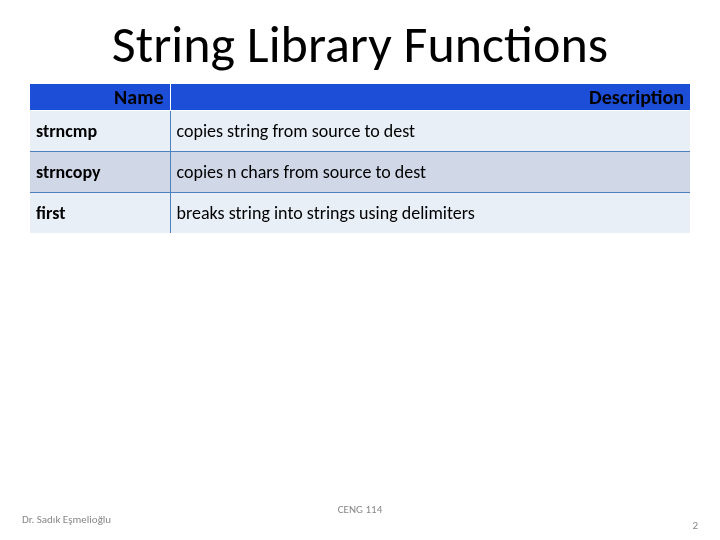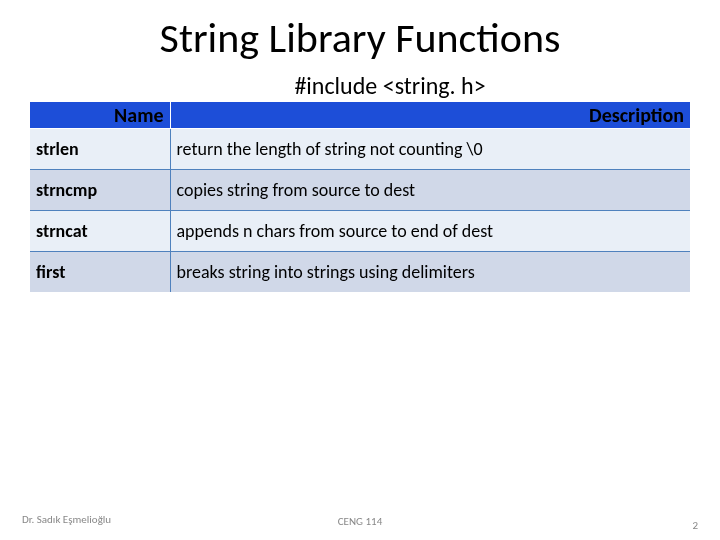--- a/index.html
+++ b/index.html
@@ -7,21 +7,21 @@
     width: 720px; height: 540px;
     background: #fff;
     font-family: Calibri, Arial, sans-serif;
     color: #000;
     position: relative;
     overflow: hidden;
   }
   .slide { padding: 12px 30px 30px 30px; }
   .title {
     text-align: center;
-    font-size: 42px;
+    font-size: 52px;
     font-weight: 400;
     margin-bottom: 8px;
   }
   .include {
     text-align: center;
     font-size: 24px;
     margin-bottom: 2px;
     padding-left: 60px;
   }
   table {
@@ -51,49 +51,44 @@
   }
   tr:nth-child(odd) td { background: #e9eff7; }
   tr:nth-child(even) td { background: #d0d8e8; }
   .footer {
     position: absolute;
     bottom: 8px; left: 0; right: 0;
     font-size: 11px;
     color: #888;
   }
   .footer .author { position: absolute; left: 22px; bottom: 6px; }
-  .footer .course { position: absolute; left: 50%; transform: translateX(-50%); bottom: 4px; text-align: right; }
+  .footer .course { position: absolute; left: 50%; transform: translateX(-50%); bottom: 16px; text-align: right; }
   .footer .page { position: absolute; right: 22px; bottom: 0; }
 </style>
 </head>
 <body>
 
 <div class="slide">
   <div class="title">String Library Functions</div>
-  <div class="include">#include &lt;string. h&gt;</div>
 
   <table>
     <thead>
       <tr>
         <th class="hname">Name</th>
         <th>Description</th>
       </tr>
     </thead>
     <tbody>
       <tr>
-        <td class="fname">strlen</td>
-        <td>return the length of string not counting \0</td>
-      </tr>
-      <tr>
         <td class="fname">strncmp</td>
         <td>copies string from source to dest</td>
       </tr>
       <tr>
-        <td class="fname">strncat</td>
-        <td>appends n chars from source to end of dest</td>
+        <td class="fname">strncopy</td>
+        <td>copies n chars from source to dest</td>
       </tr>
       <tr>
         <td class="fname">first</td>
         <td>breaks string into strings using delimiters</td>
       </tr>
     </tbody>
   </table>
 </div>
 
 <div class="footer">

